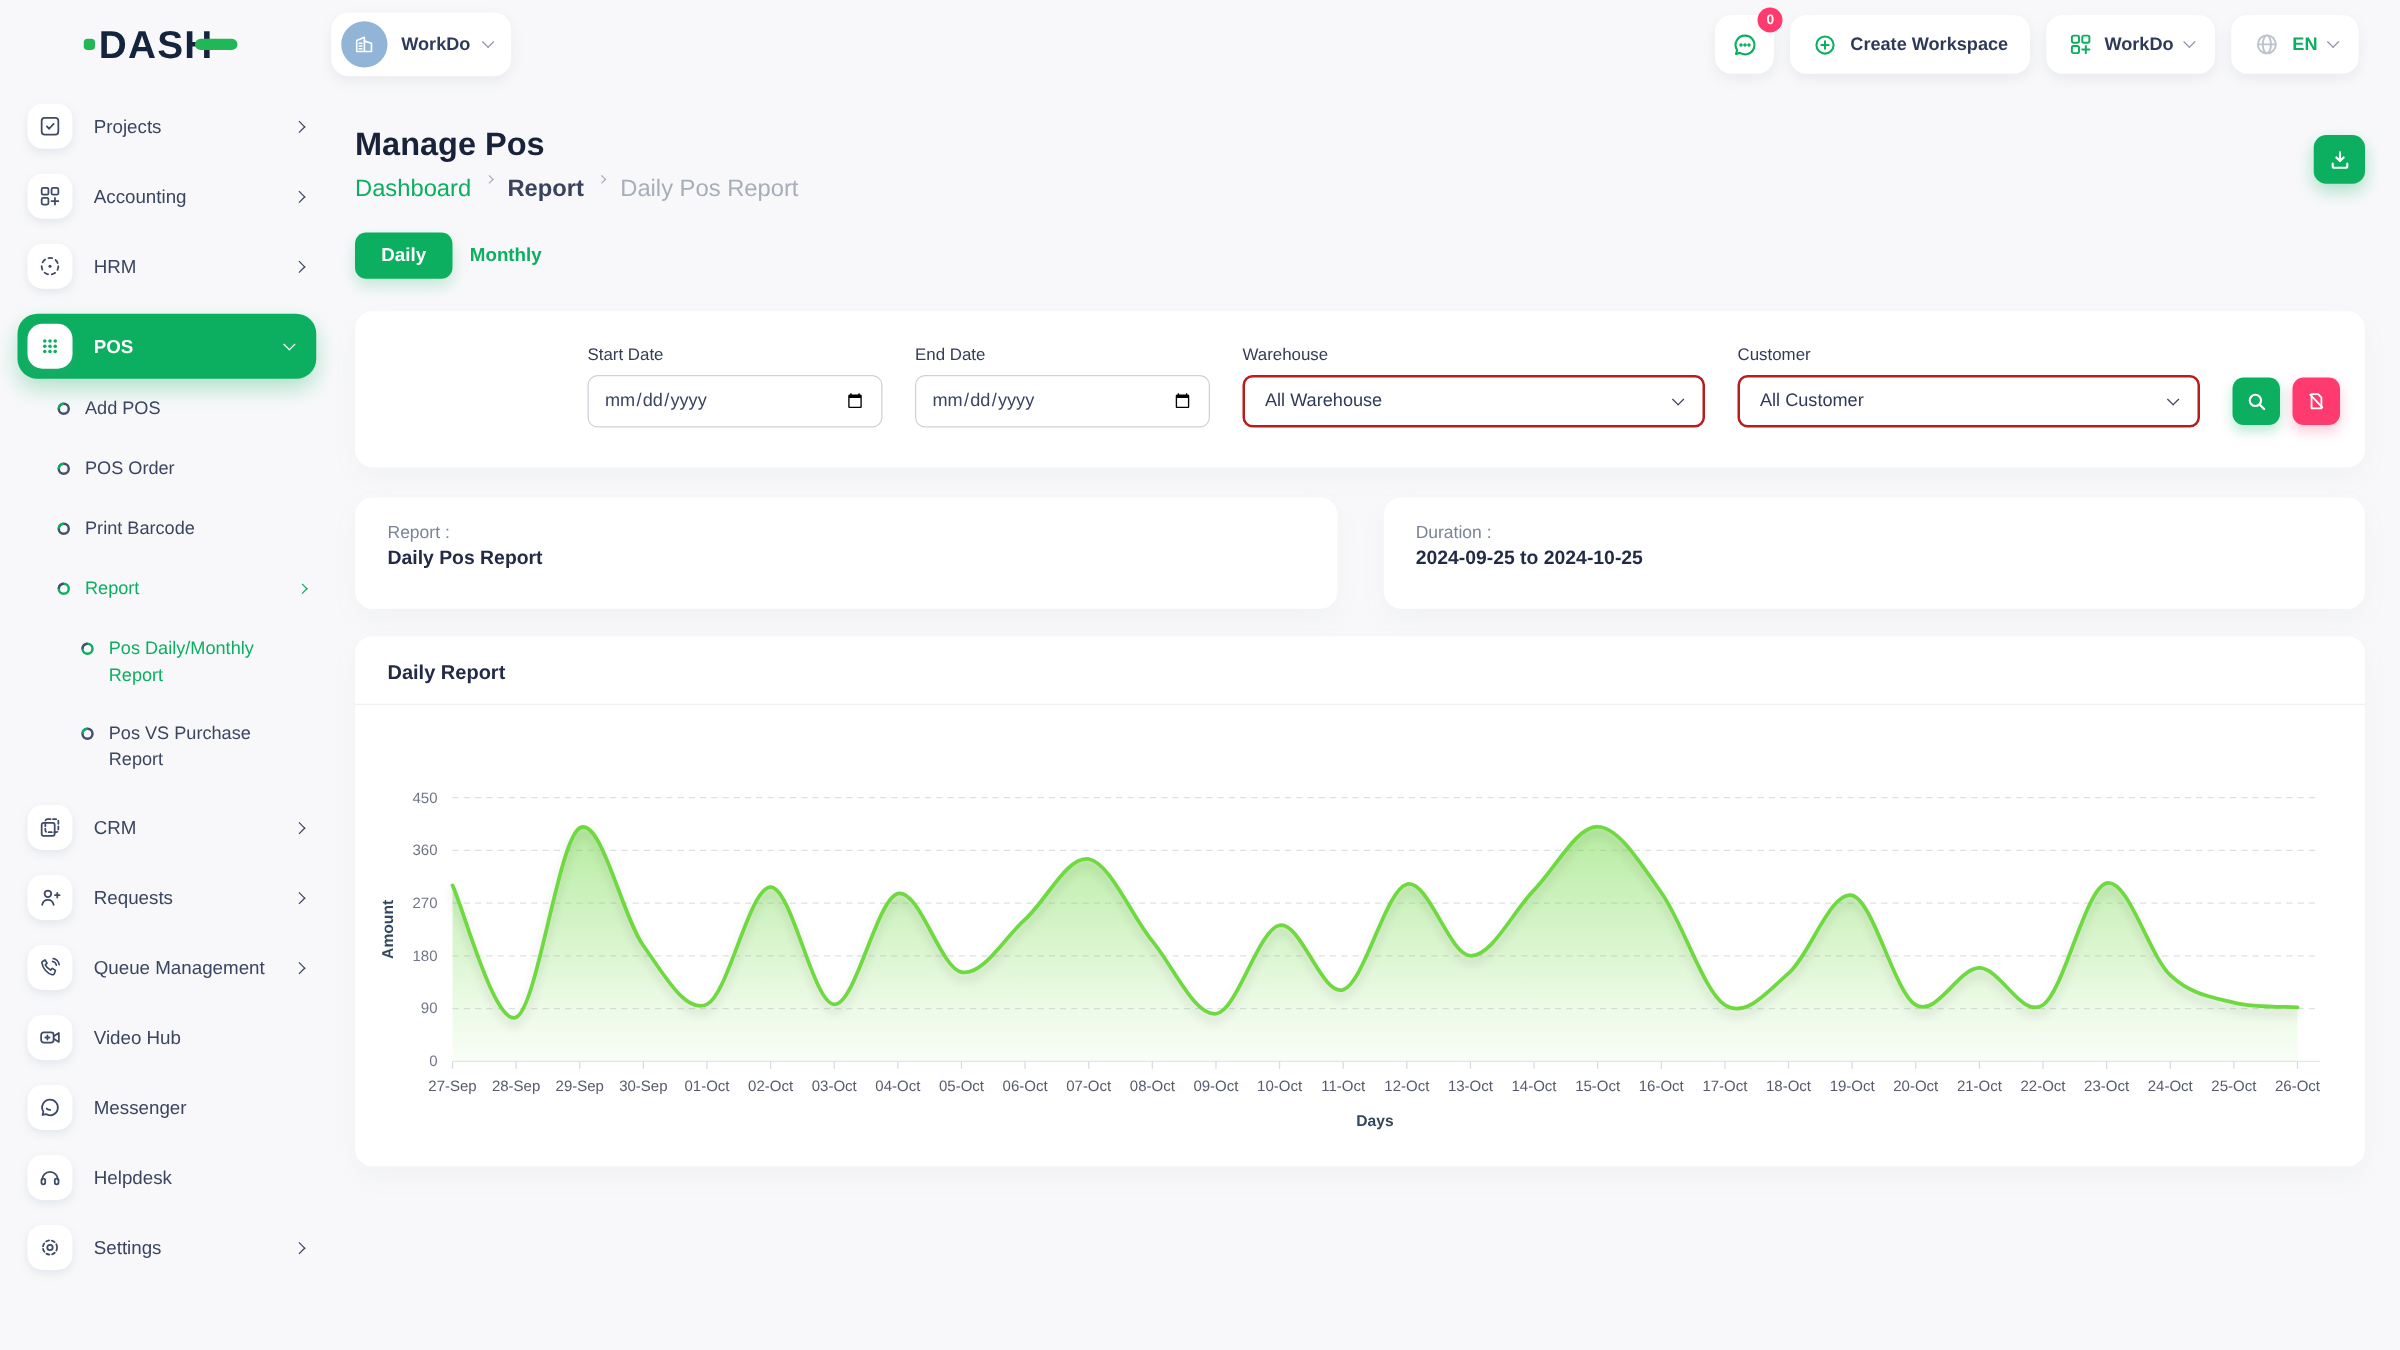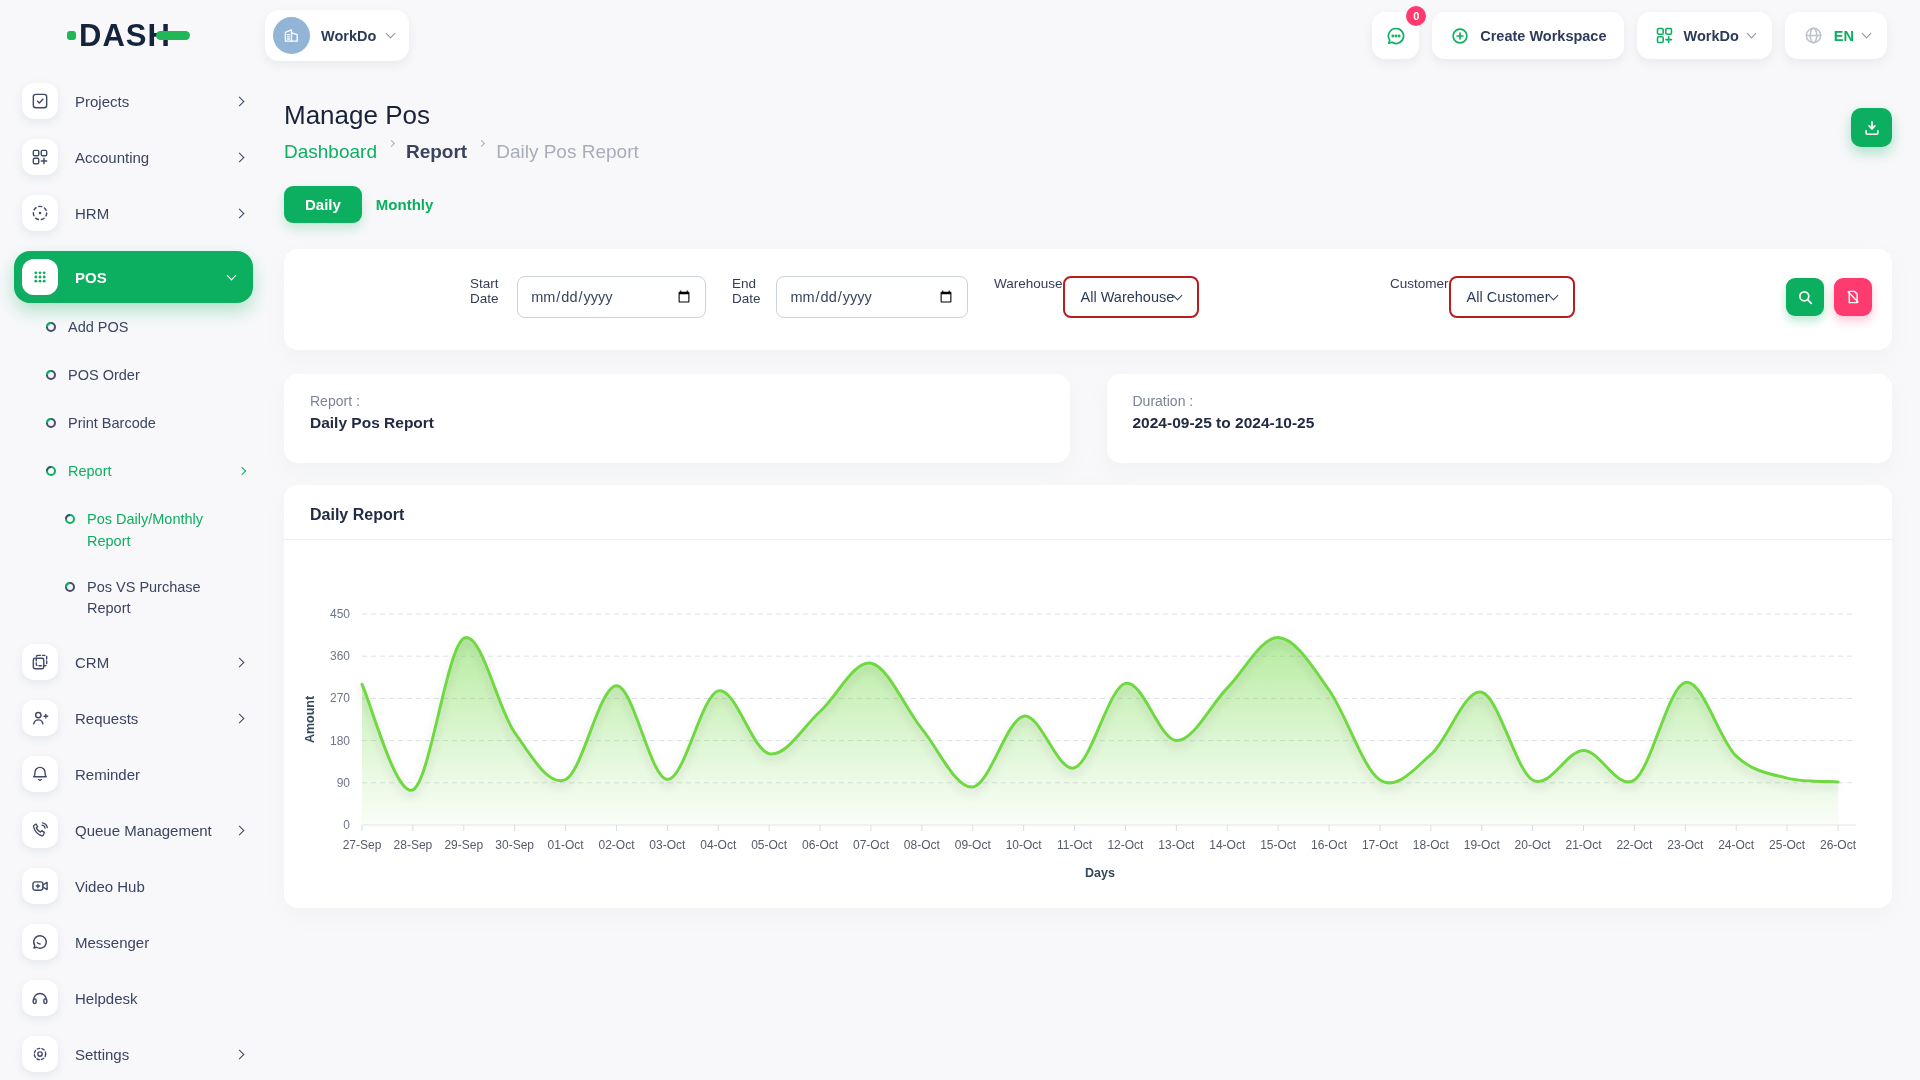--- a/index.html
+++ b/index.html
@@ -38,33 +38,33 @@
   .sub-row.l2{margin-left:50px;height:auto;align-items:flex-start;margin-bottom:24px}
   .sub-row.l2 .bullet{margin-top:4px}
   .sub-row.l2 .sub-label{width:160px;line-height:1.5}
   .sub-row.report{padding-right:8px}
   .sub-row.report .sub-label{flex:1}
   .sub-chev{width:6px;height:6px;border-right:1.8px solid #0CAF60;border-bottom:1.8px solid #0CAF60;transform:rotate(-45deg)}
 
   
   .main{position:absolute;top:71px;left:265px;right:0;bottom:0;padding:29px 28px 0 19px}
   .title-row{display:flex;align-items:flex-start;justify-content:space-between}
-  .page-title{margin:0;font-size:26px;font-weight:400;color:#182239}
+  .page-title{margin:0;font-size:26px;font-weight:700;color:#182239}
   .dl-btn{width:41px;height:39px;background:#0CAF60;border:none;border-radius:10px;display:flex;align-items:center;justify-content:center;box-shadow:0 6px 14px rgba(12,175,96,.32);cursor:pointer;margin-top:8px}
   .breadcrumb{display:flex;align-items:flex-start;gap:12px;margin-top:10px;font-size:19px}
   .bc-sep{width:5px;height:5px;border-right:1.6px solid #A7ADBB;border-bottom:1.6px solid #A7ADBB;transform:rotate(-45deg)}
   .bc-link{color:#0CAF60;cursor:pointer}
   .bc-mid{color:#39435E;font-weight:600;cursor:pointer}
   .bc-cur{color:#A7ADBB}
   .tabs{margin-top:23px;display:flex;align-items:center;gap:14px}
   .tab-active{background:#0CAF60;color:#fff;border:none;padding:10px 21px;border-radius:9px;font-size:15px;font-weight:600;box-shadow:0 6px 12px rgba(12,175,96,.22);cursor:pointer;font-family:inherit}
   .tab-link{color:#0CAF60;font-size:15px;font-weight:600;background:none;border:none;cursor:pointer;font-family:inherit;padding:0}
 
   .filter-card{margin-top:26px;background:#fff;border-radius:14px;padding:27px 20px 32px 186px;display:flex;align-items:flex-end;box-shadow:0 8px 20px rgba(130,146,166,.06)}
-  .fgroup{display:flex;flex-direction:row;margin-right:26px}
+  .fgroup{display:flex;flex-direction:column;margin-right:26px}
   .flabel{font-size:13.5px;color:#333D58;margin-bottom:9px}
   .fgroup.w-date{width:236px}
   .fgroup.w-sel{width:370px}
   .date-input{height:42px;border:1px solid #CBD2DC;border-radius:8px;padding:0 12px;font-size:14.5px;color:#3A4560;background:#fff;width:100%;font-family:inherit}
   .select{height:42px;border:2px solid #b91c1c;border-radius:8px;display:flex;align-items:center;justify-content:space-between;padding:0 16px;font-size:14.5px;color:#2E3A59;cursor:pointer;background:#fff}
   .sel-chev{width:7px;height:7px;border-right:1.8px solid #39435E;border-bottom:1.8px solid #39435E;transform:rotate(45deg);margin-top:-4px}
   .fbtns{display:flex;gap:10px;margin-left:auto;padding-bottom:2px}
   .btn-sq{width:38px;height:38px;border:none;border-radius:9px;display:flex;align-items:center;justify-content:center;cursor:pointer}
   .btn-search{background:#0CAF60;box-shadow:0 5px 10px rgba(12,175,96,.28)}
   .btn-erase{background:#FF3A6E;box-shadow:0 5px 10px rgba(255,58,110,.28)}
@@ -262,29 +262,20 @@
         <svg width="20" height="20" viewBox="0 0 24 24" fill="none" stroke="#3E4A68" stroke-width="1.7" stroke-linecap="round" stroke-linejoin="round">
           <circle cx="10" cy="8.5" r="3.2"></circle>
           <path d="M4.5 19c.6-3 2.8-4.8 5.5-4.8s4.9 1.8 5.5 4.8"></path>
           <path d="M16.8 9.8h4.4M19 7.6V12"></path>
         </svg>
       </span>
     <span class="nav-label">Requests</span>
     <span class="nav-chev"></span>
   </div>
 
-  <div class="nav-row">
-    <span class="tile">
-        <svg width="20" height="20" viewBox="0 0 24 24" fill="none" stroke="#3E4A68" stroke-width="1.7" stroke-linecap="round" stroke-linejoin="round">
-          <path d="M18 10a6 6 0 1 0-12 0c0 4-1.5 5.3-1.5 5.3h15S18 14 18 10"></path>
-          <path d="M10.3 18.6a2 2 0 0 0 3.4 0"></path>
-        </svg>
-      </span>
-    <span class="nav-label">Reminder</span>
-  </div>
 
   <div class="nav-row">
     <span class="tile">
         <svg width="20" height="20" viewBox="0 0 24 24" fill="none" stroke="#3E4A68" stroke-width="1.6" stroke-linecap="round" stroke-linejoin="round">
           <path d="M7.2 4.8l2 3-1.7 1.7a11.5 11.5 0 0 0 5 5l1.7-1.7 3 2-.9 2.8c-.3 1-1.3 1.6-2.3 1.3-4.7-1.3-8.8-6-9.7-10.8-.2-1 .4-2 1.4-2.3z"></path>
           <path d="M14.5 6.2a4.3 4.3 0 0 1 3.6 3.6M15 3.4a7.2 7.2 0 0 1 5.8 5.8"></path>
         </svg>
       </span>
     <span class="nav-label">Queue Management</span>
     <span class="nav-chev"></span>

